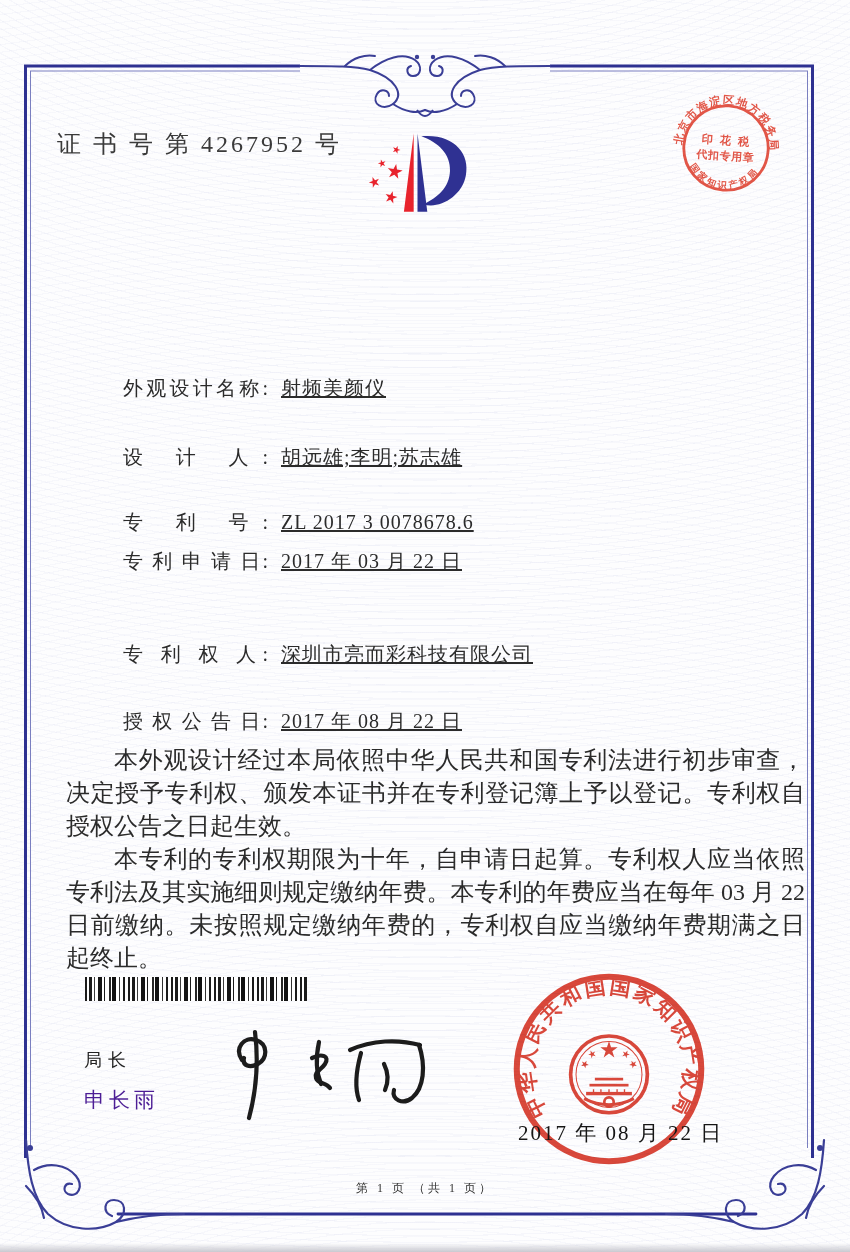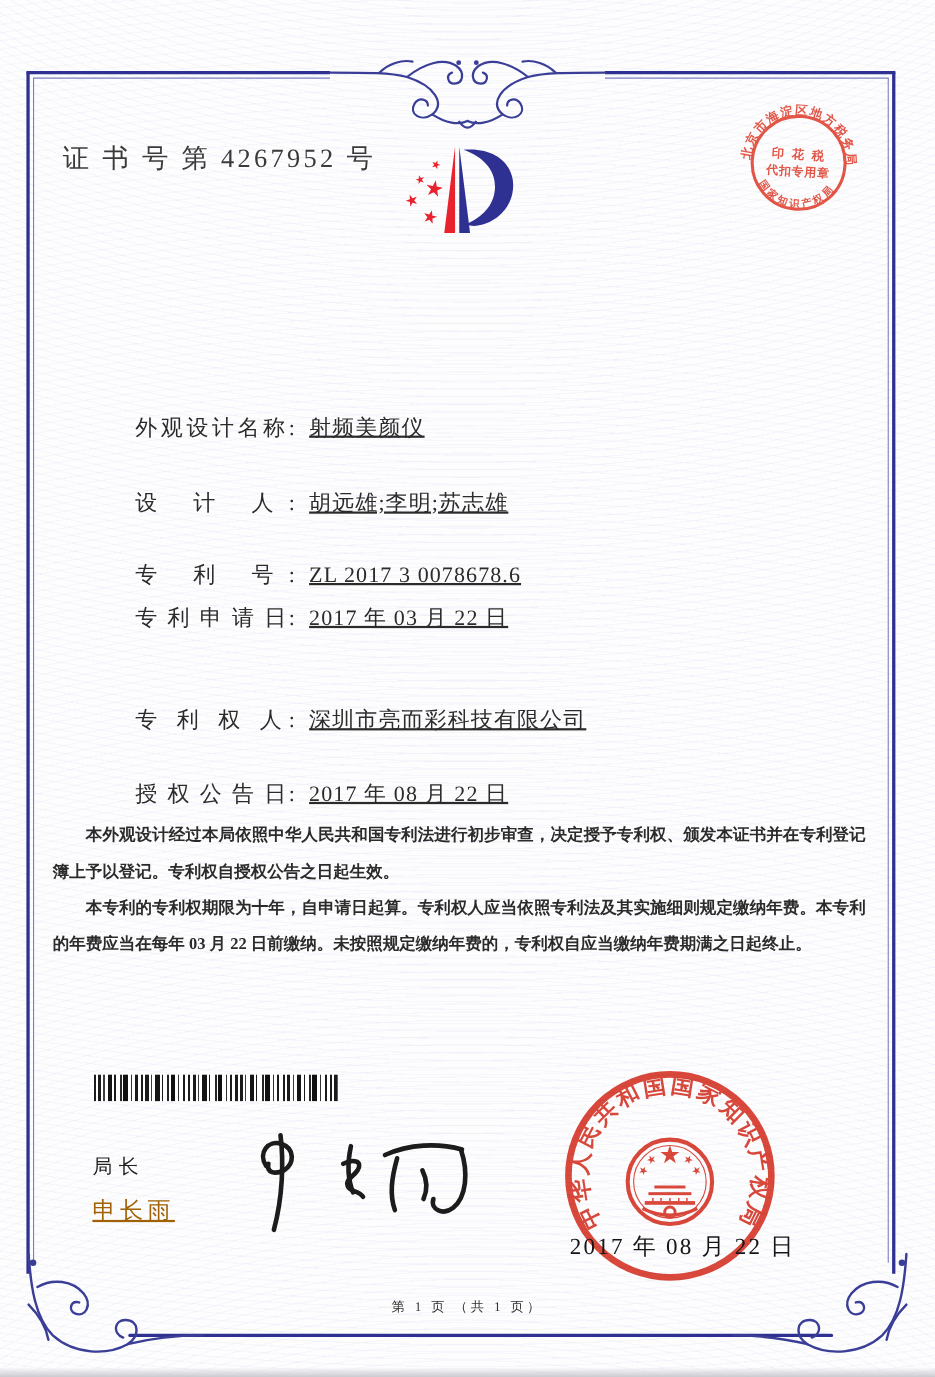--- a/index.html
+++ b/index.html
@@ -16,33 +16,33 @@
       repeating-radial-gradient(ellipse 140% 70% at 50% 130%, rgba(115,125,195,.045) 0 1.5px, transparent 1.5px 10px);
   }
   .frame{position:absolute;inset:0;z-index:2;}
   .abs{position:absolute;z-index:5;}
   .cert-no{left:57px;top:128px;font-size:24px;letter-spacing:3px;color:#3a3a3a;}
   .title{left:0;right:0;top:258px;text-align:center;font-size:43px;font-weight:bold;letter-spacing:7px;color:#141414;}
   .field{left:75px;font-size:20px;white-space:nowrap;}
   .flabel{display:inline-block;width:146px;text-align:justify;text-align-last:justify;letter-spacing:1px;margin-left:48px;}
   .fvalue{margin-left:12px;letter-spacing:1px;text-decoration:underline;}
   .f0{top:375px}.f1{top:444px}.f2{top:509px}.f3{top:548px}.f4{top:641px}.f5{top:708px}
-  .body-text{left:48px;top:744px;width:739px;font-size:15px;line-height:33px;text-align:justify;z-index:5;font-weight:bold;}
+  .body-text{left:66px;top:744px;width:739px;font-size:24px;line-height:33px;text-align:justify;z-index:5;}
   .body-text p{margin:0;text-indent:2em;}
   .barcode{
     left:85px;top:977px;width:222px;height:24px;z-index:6;
     background:repeating-linear-gradient(90deg,
       #1b1b1b 0 2px,#fff 2px 4px,#1b1b1b 4px 7px,#fff 7px 9px,
       #3d3d3d 9px 10px,#fff 10px 13px,#151515 13px 17px,#fff 17px 19px,
       #1b1b1b 19px 20px,#fff 20px 24px,#262626 24px 26px,#fff 26px 27px,
       #101010 27px 31px,#fff 31px 34px,#333 34px 35px,#fff 35px 38px,
       #1b1b1b 38px 40px,#fff 40px 43px);
   }
   .sig-role{left:84px;top:1048px;font-size:18px;letter-spacing:6px;font-family:"Liberation Sans","DejaVu Sans",sans-serif;color:#222;}
-  .sig-name{left:84px;top:1086px;font-size:21px;letter-spacing:4px;font-family:"Liberation Sans","DejaVu Sans",sans-serif;color:#a16207;text-decoration:underline;}
+  .sig-name{left:84px;top:1086px;font-size:21px;letter-spacing:4px;font-family:"Liberation Sans","DejaVu Sans",sans-serif;color:#4c1d95;}
   .autograph{left:222px;top:1026px;z-index:10;}
   .seal{left:508px;top:968px;width:202px;height:202px;z-index:20;mix-blend-mode:multiply;opacity:.92;}
   .seal-date{left:518px;top:1119px;font-size:21px;letter-spacing:2px;color:#151515;z-index:30;}
   .tax-stamp{left:668px;top:90px;width:116px;height:116px;z-index:20;mix-blend-mode:multiply;opacity:.88;transform:rotate(4deg);}
   .footer{left:0;right:0;top:1180px;text-align:center;font-size:12px;letter-spacing:3px;color:#333;}
   .edge{position:absolute;left:0;right:0;bottom:0;height:9px;z-index:40;background:linear-gradient(rgba(255,255,255,0),#c9c9d0);}
 </style>
 </head>
 <body>
 

